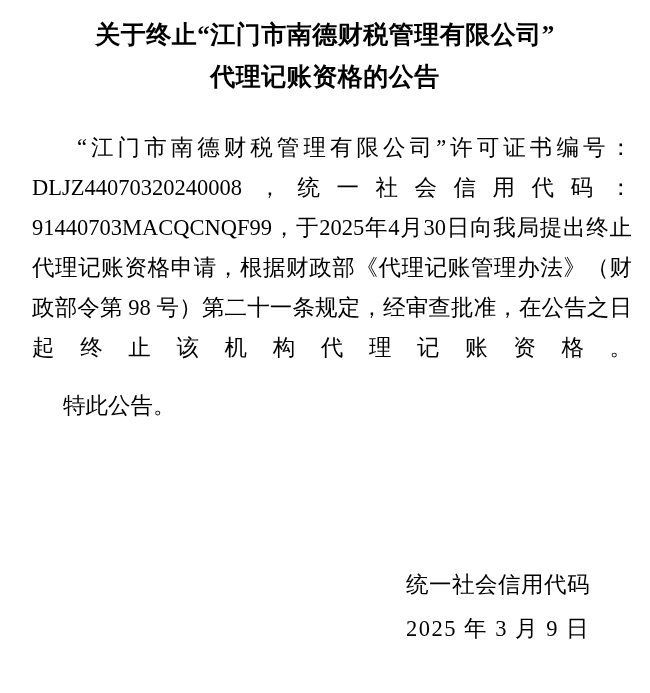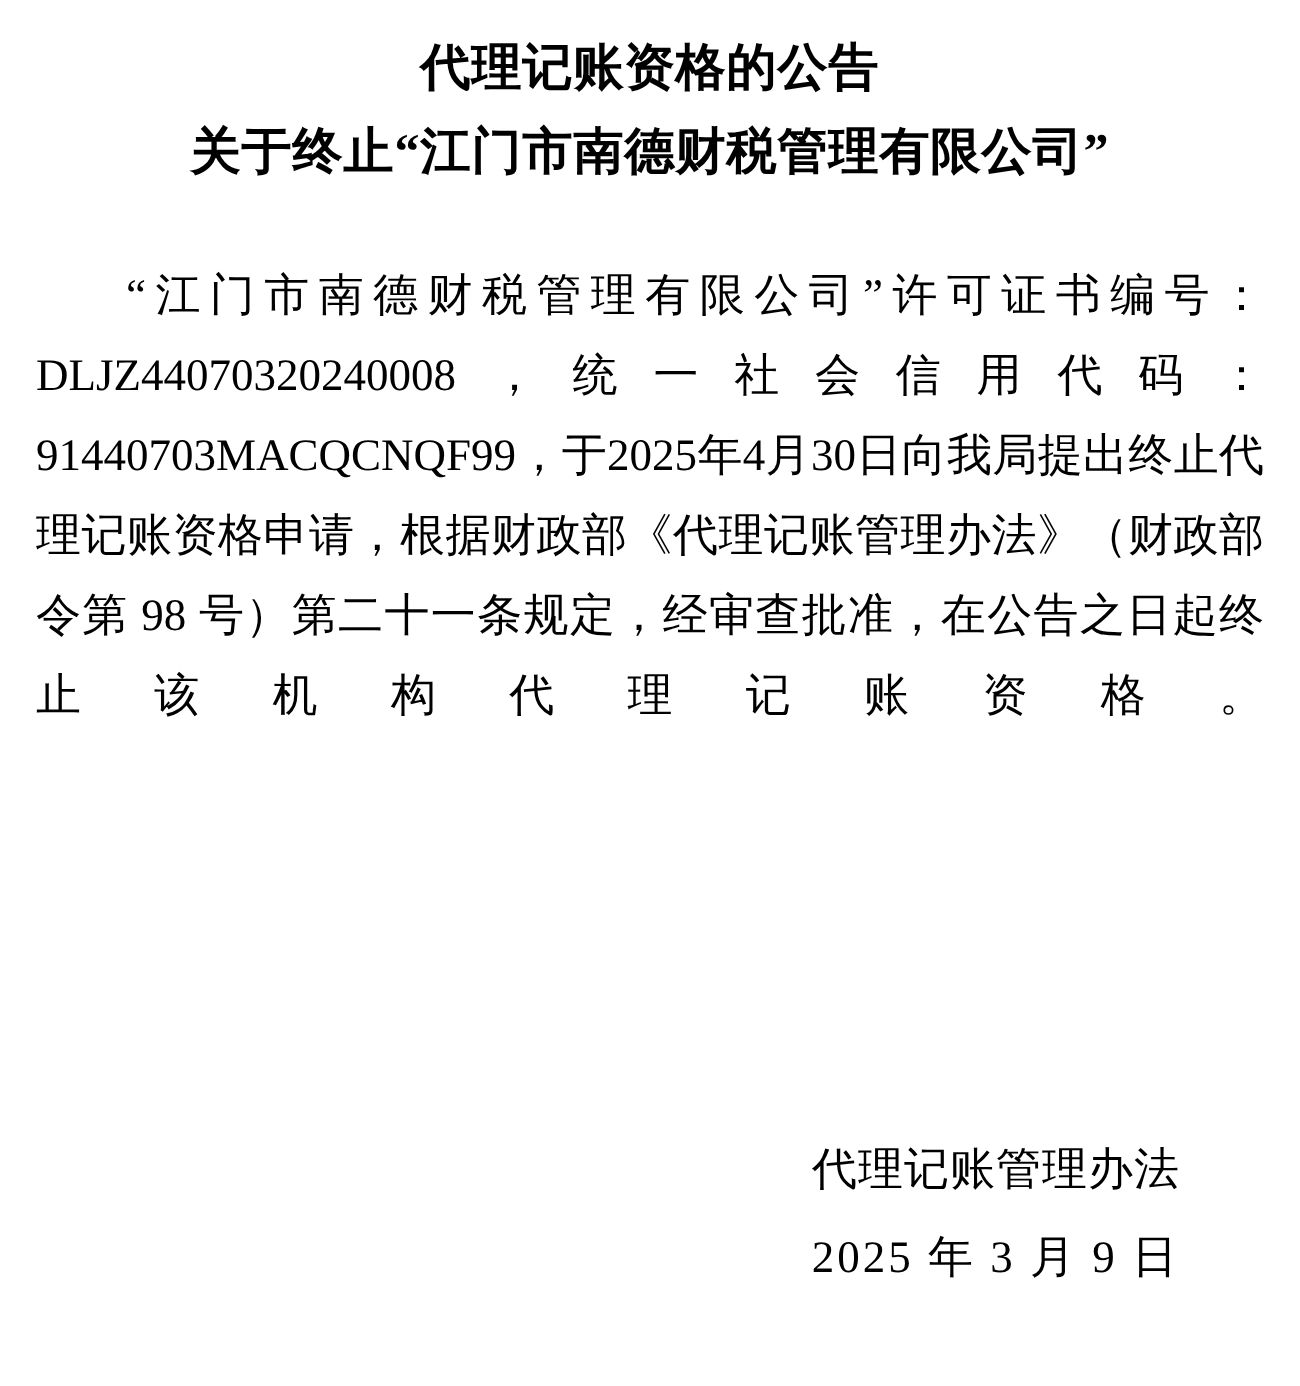--- a/index.html
+++ b/index.html
@@ -42,20 +42,21 @@
     text-align: justify;
     text-align-last: left;
     text-justify: inter-ideograph;
   }
   .para.indent {
     text-indent: 2em;
   }
   .para.justify-all {
     text-align: justify;
     text-align-last: justify;
+    margin-left: 14px;
   }
   .spacer {
     height: 18px;
   }
   .signature {
     position: absolute;
     right: 60px;
     bottom: 42px;
     text-align: center;
     font-size: 22.5px;
@@ -69,27 +70,28 @@
     display: block;
     letter-spacing: 1.5px;
   }
 </style>
 </head>
 <body>
 
 <div class="page">
 
   <h1 class="title">
+    <span class="line">关于终止“江门市南德财税管理有限公司”</span>
     <span class="line">代理记账资格的公告</span>
-    <span class="line">关于终止“江门市南德财税管理有限公司”</span>
   </h1>
 
   <div class="body-block">
     <p class="para indent justify-all">“江门市南德财税管理有限公司”许可证书编号：DLJZ44070320240008，统一社会信用代码：91440703MACQCNQF99，于2025年4月30日向我局提出终止代理记账资格申请，根据财政部《代理记账管理办法》（财政部令第 98 号）第二十一条规定，经审查批准，在公告之日起终止该机构代理记账资格。</p>
     <div class="spacer"></div>
+    <p class="para indent">特此公告。</p>
   </div>
 
   <div class="signature">
-    <span class="org">代理记账管理办法</span>
+    <span class="org">统一社会信用代码</span>
     <span class="date">2025 年 3 月 9 日</span>
   </div>
 
 </div>
 
 </body></html>

